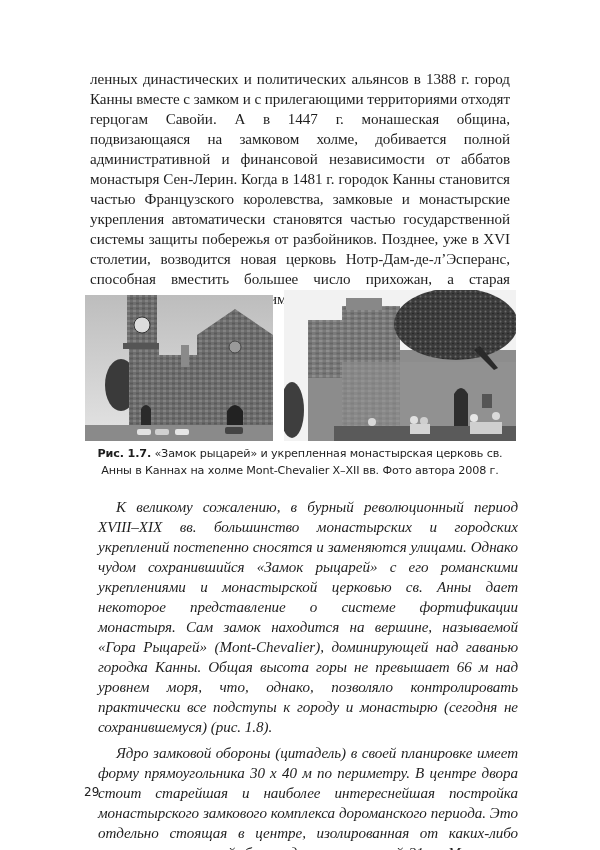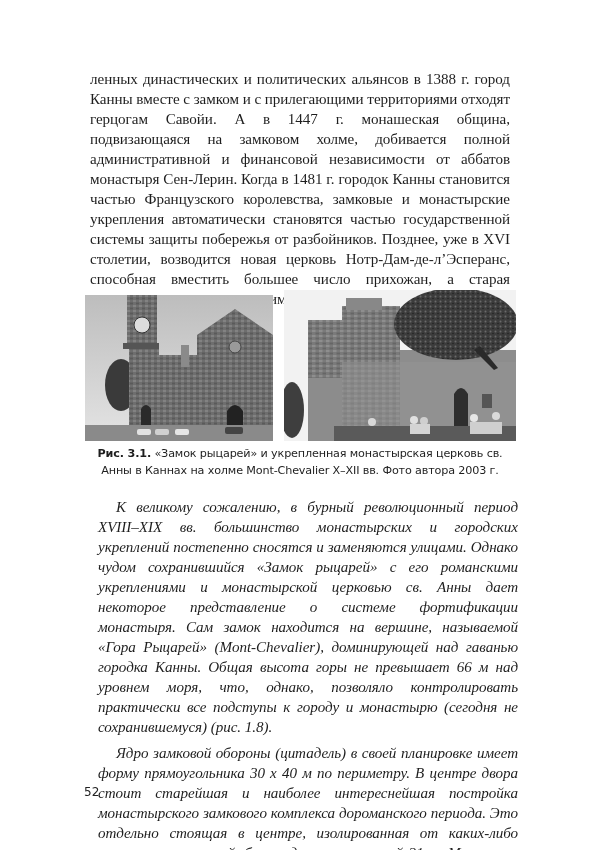--- a/index.html
+++ b/index.html
@@ -114,21 +114,21 @@
       <circle cx="140" cy="131" r="4" fill="#cfcfcf"></circle>
       <circle cx="190" cy="128" r="4" fill="#e6e6e6"></circle>
       <circle cx="212" cy="126" r="4" fill="#dadada"></circle>
       <rect x="126" y="134" width="20" height="10" fill="#d4d4d4"></rect>
       <rect x="186" y="132" width="32" height="12" fill="#cfcfcf"></rect>
     </svg>
   </div>
 </div>
 
 <div class="caption">
-  <span class="lbl">Рис. 3.1.</span><span> «Замок рыцарей» и укрепленная монастырская церковь св. Анны в Каннах на холме Mont-Chevalier X–XII вв. Фото автора 2003 г.</span>
+  <span class="lbl">Рис. 1.7.</span><span> «Замок рыцарей» и укрепленная монастырская церковь св. Анны в Каннах на холме Mont-Chevalier X–XII вв. Фото автора 2008 г.</span>
 </div>
 
 <div class="page2">
   <p class="para indent">К великому сожалению, в бурный революционный период XVIII–XIX вв. большинство монастырских и городских укреплений посте­пенно сносятся и заменяются улицами. Однако чудом сохранив­шийся «Замок рыцарей» с его романскими укреплениями и монас­тырской церковью св. Анны дает некоторое представление о системе фортификации монастыря. Сам замок находится на вершине, назы­ваемой «Гора Рыцарей» (Mont-Chevalier), доминирующей над га­ванью городка Канны. Общая высота горы не превышает 66 м над уровнем моря, что, однако, позволяло контролировать практически все подступы к городу и монастырю (сегодня не сохранившемуся) (рис. 1.8).</p>
   <p class="para indent">Ядро замковой обороны (цитадель) в своей планировке имеет форму прямоугольника 30 х 40 м по периметру. В центре двора стоит старейшая и наиболее интереснейшая постройка монастырского за­мкового комплекса дороманского периода. Это отдельно стоящая в центре, изолированная от каких-либо замковых укреплений, башня-донжон высотой 21 м. Материал, из которого возведена</p>
 </div>
 
-<div class="page-number">52</div>
+<div class="page-number">29</div>
 
 </body></html>

